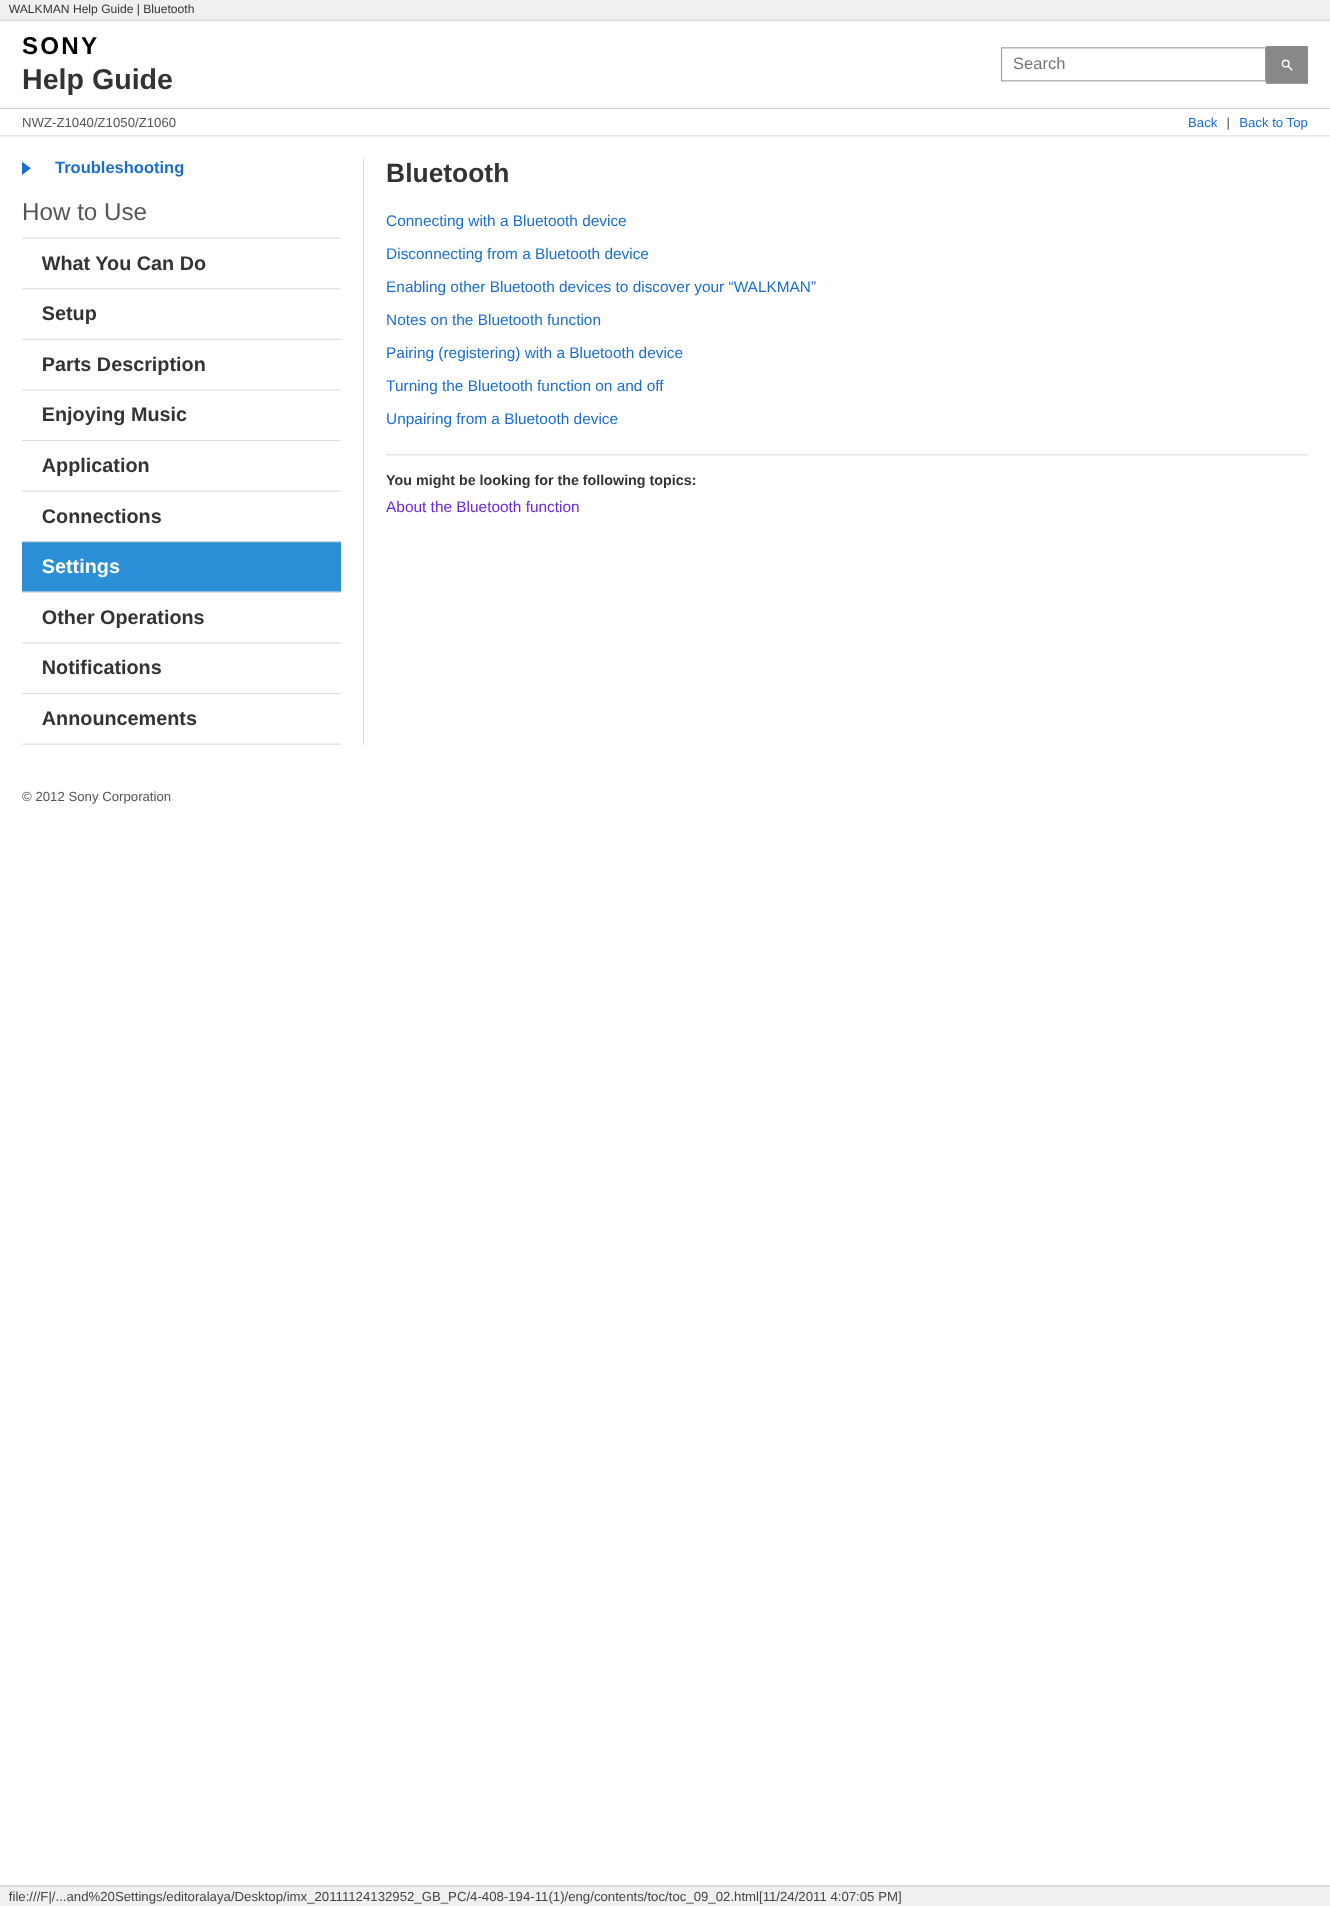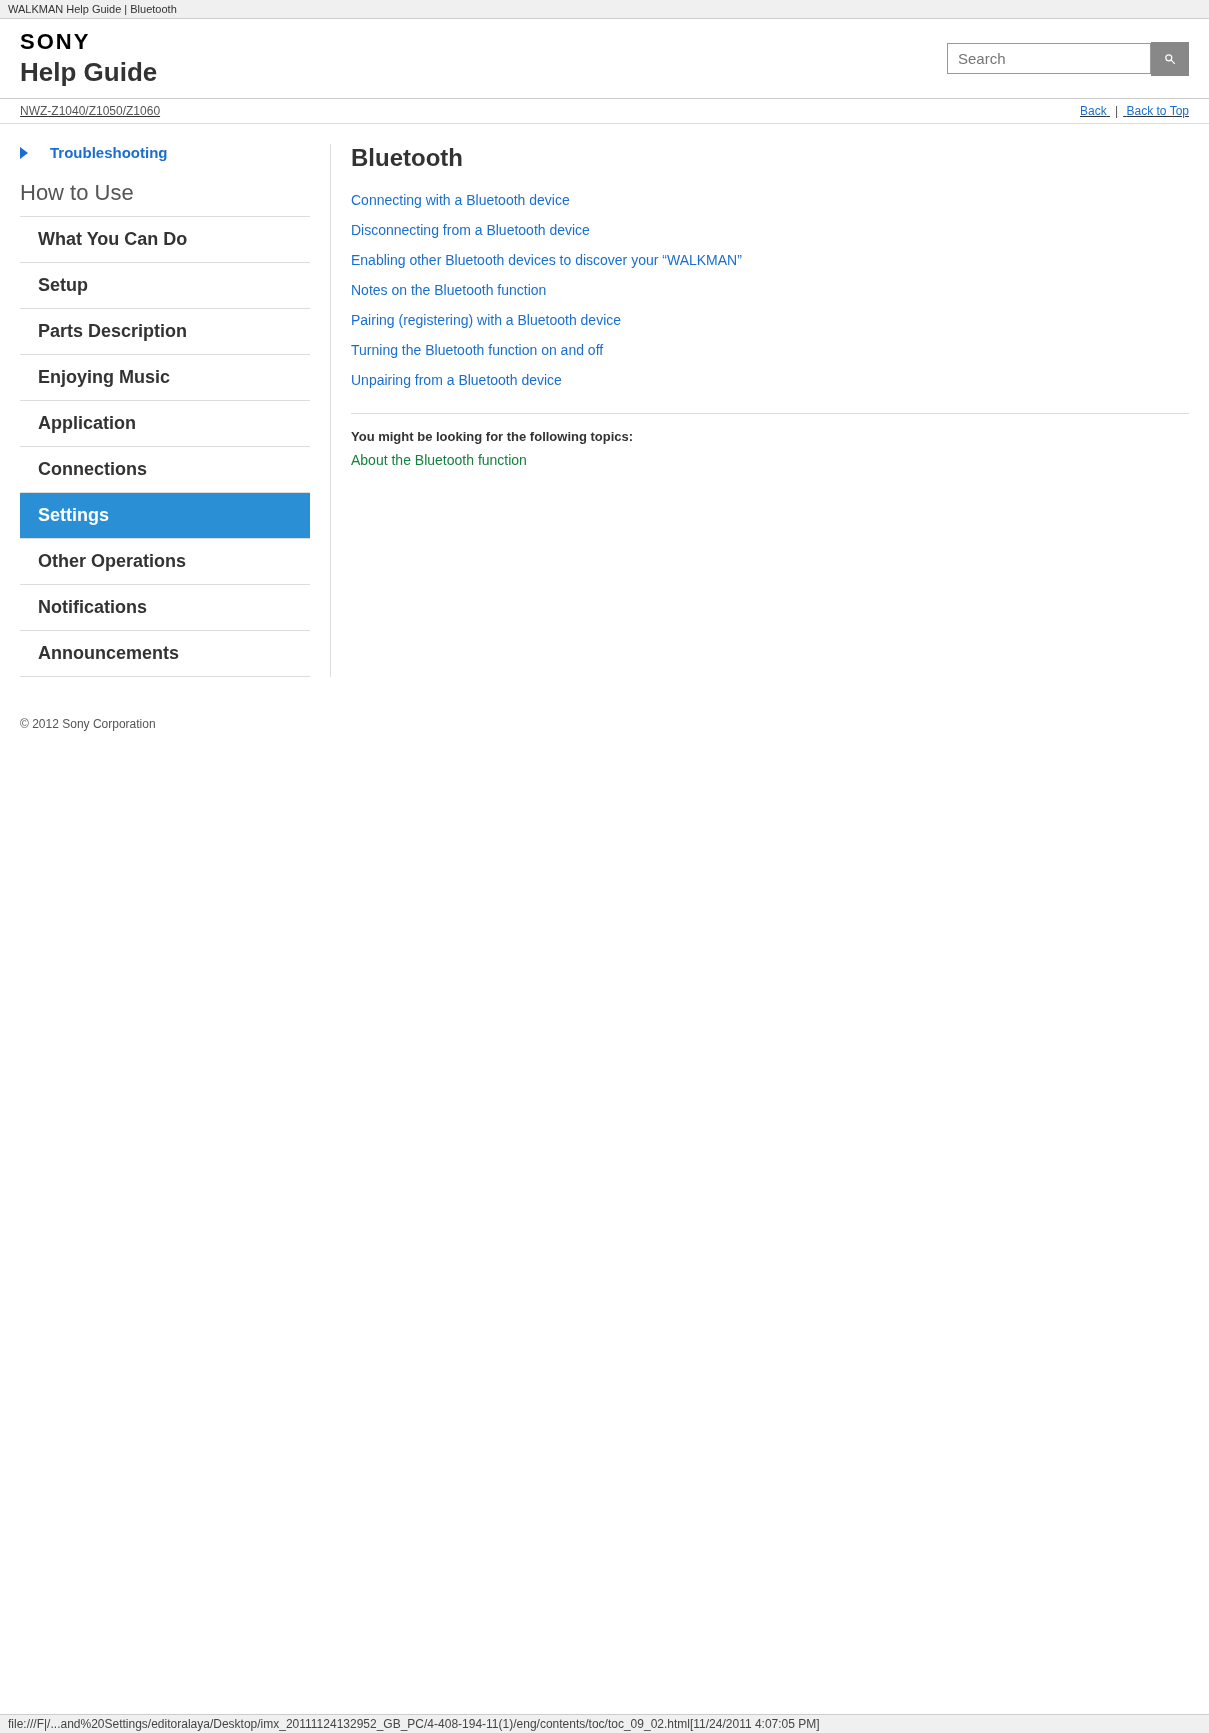--- a/index.html
+++ b/index.html
@@ -43,21 +43,21 @@
     }
     .search-area {
       display: flex;
       align-items: center;
       gap: 0;
     }
     .search-input {
       border: 1px solid #999;
       padding: 6px 10px;
       font-size: 15px;
-      width: 204px;
+      width: 241px;
       color: #999;
       background: #fff;
       outline: none;
     }
     .search-button {
       background: #888;
       border: 1px solid #888;
       padding: 6px 12px;
       cursor: pointer;
       display: flex;
@@ -72,21 +72,20 @@
       fill: #fff;
     }
     
     .nav-bar {
       padding: 5px 20px;
       display: flex;
       justify-content: space-between;
       align-items: center;
       border-bottom: 1px solid #ddd;
       font-size: 12px;
-      text-decoration: underline;
     }
     .model-number {
       color: #555;
     }
     .nav-links a {
       color: #1a6ecf;
       text-decoration: none;
       font-size: 12px;
     }
     .nav-links .separator { margin: 0 5px; color: #555; }
@@ -175,21 +174,21 @@
       padding-top: 15px;
       margin-top: 10px;
     }
     .might-looking-label {
       font-weight: bold;
       font-size: 13px;
       color: #333;
       margin-bottom: 8px;
     }
     .might-looking a {
-      color: #15803d;
+      color: #6d28d9;
       text-decoration: none;
       font-size: 14px;
     }
     
     .footer {
       padding: 20px 20px;
       font-size: 12px;
       color: #555;
     }
     

